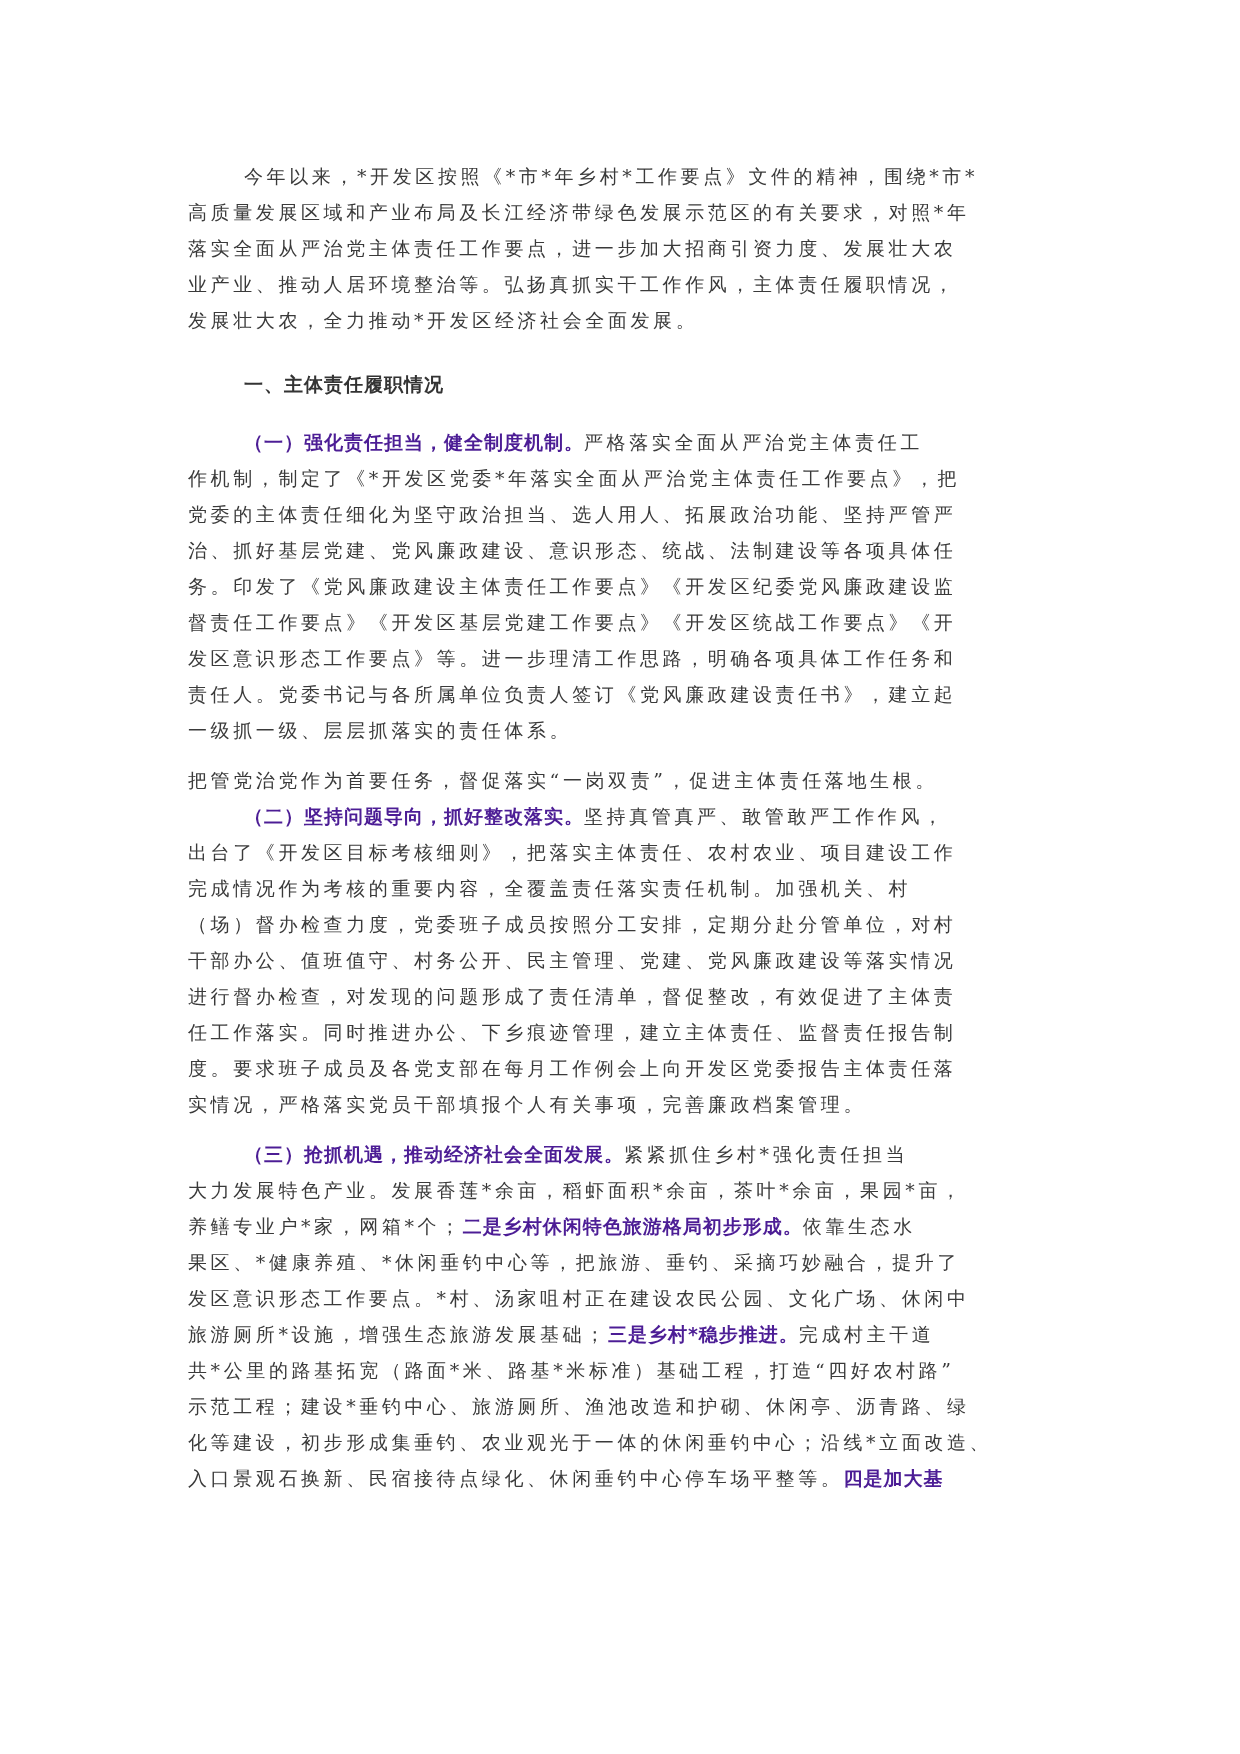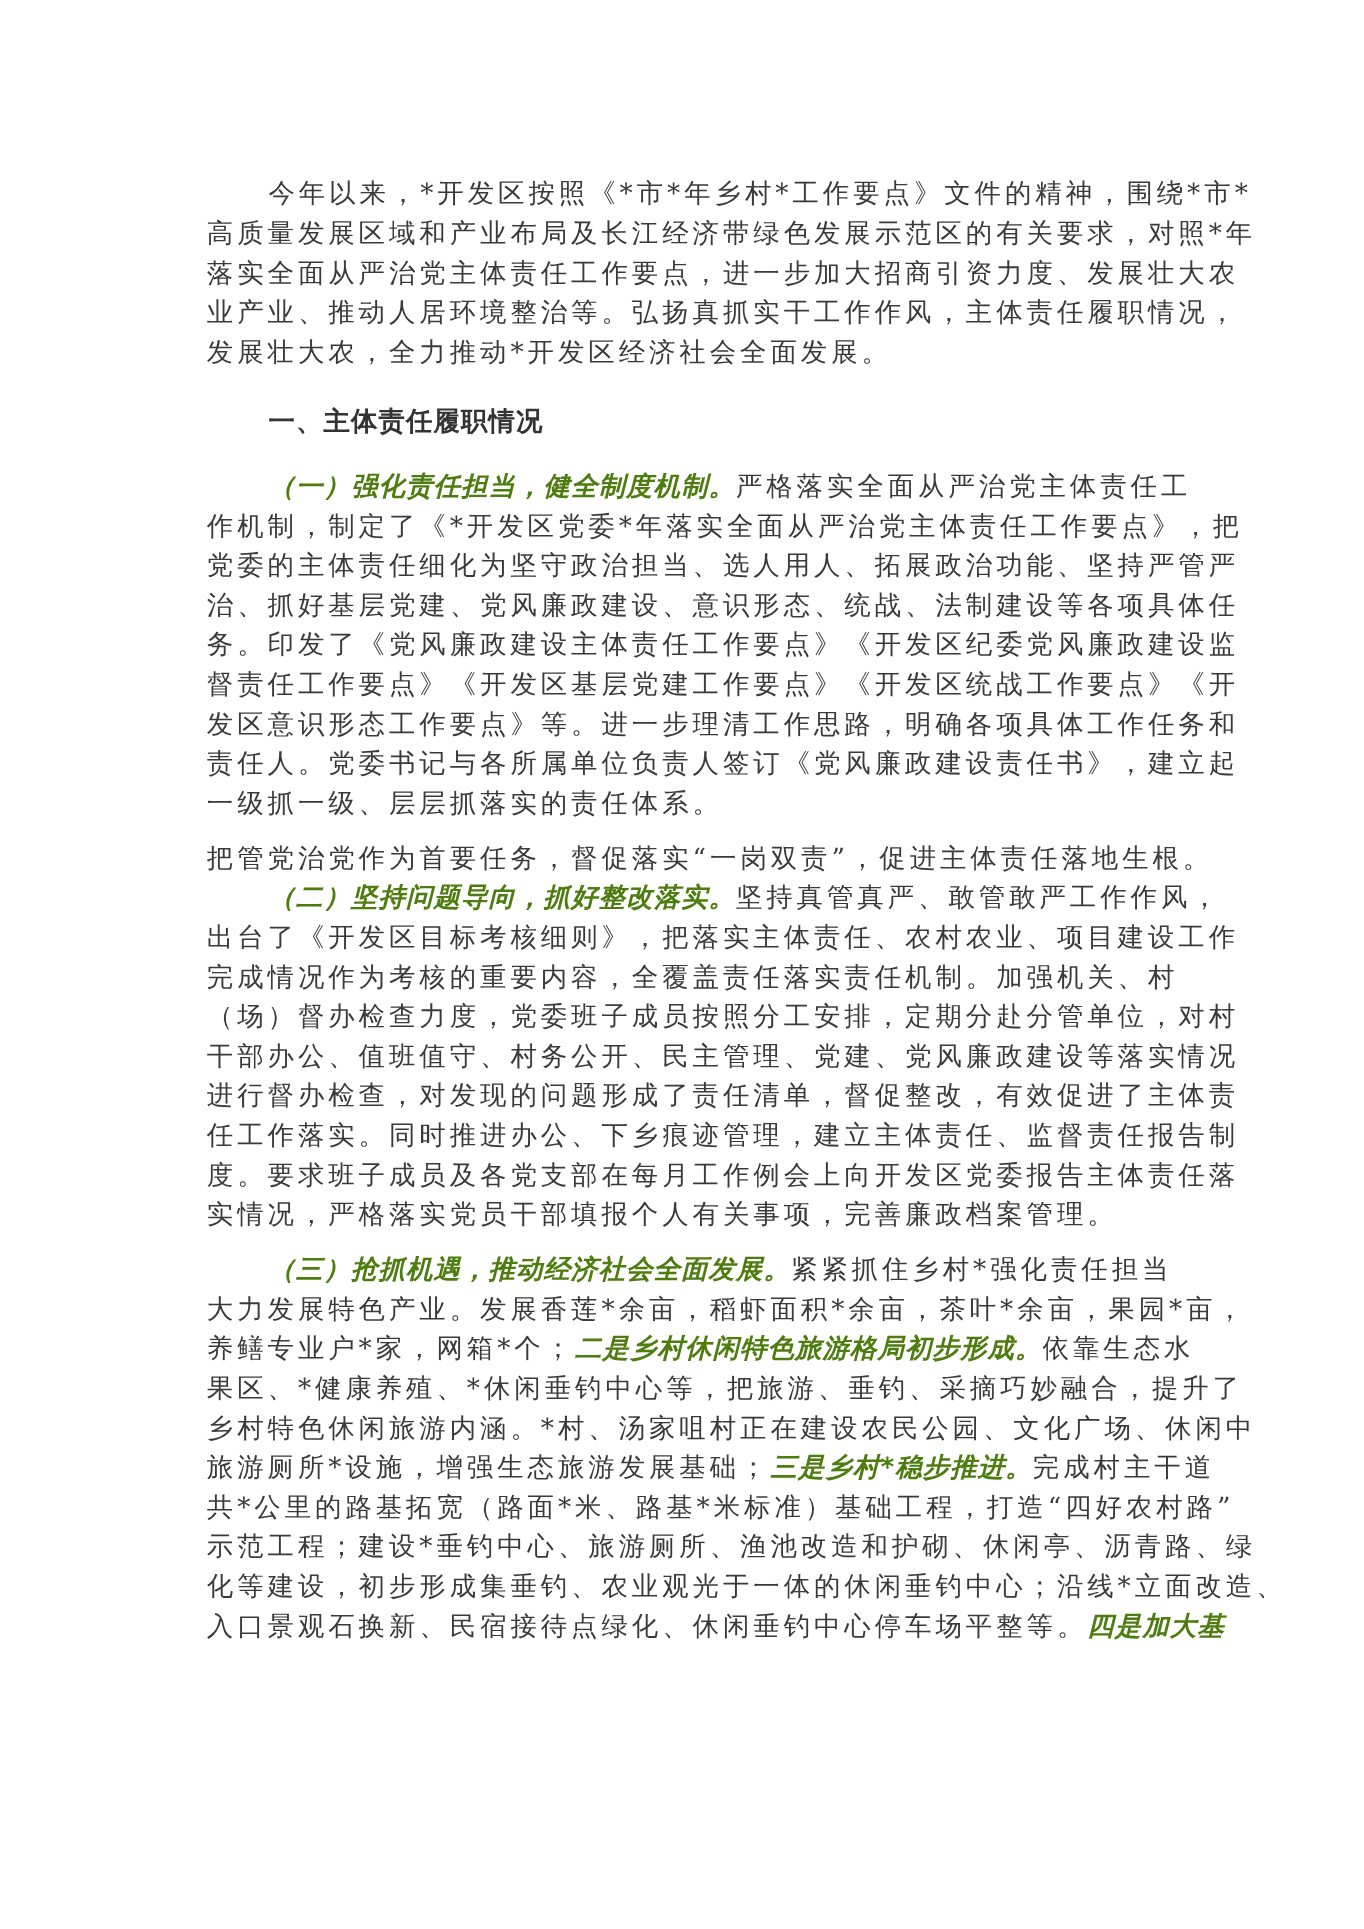--- a/index.html
+++ b/index.html
@@ -1,30 +1,30 @@
 <!DOCTYPE html>
 <html><head>
 <meta charset="utf-8">
 <style>
   html, body { margin: 0; padding: 0; background: #ffffff; }
   body { width: 1240px; height: 1754px; position: relative; overflow: hidden; }
   .page {
     position: absolute; left: 188px; top: 158px; width: 880px;
     font-family: "DejaVu Serif", "Liberation Serif", serif;
     color: #3a3a3a;
-    font-size: 24px;
+    font-size: 19px;
   }
   .line {
     height: 36px; line-height: 36px; white-space: nowrap;
     letter-spacing: 3.6px;
   }
   .indent { padding-left: 56px; }
   .gap { height: 30px; }
   .heading { font-family: Liberation Mono, monospace; font-weight: bold; letter-spacing: 1px; color: #333; }
-  b, .bold { font-family: "DejaVu Sans", "Liberation Sans", sans-serif; font-weight: bold; color: #4d7c0f; letter-spacing: 1px; font-style: italic; }
+  b, .bold { font-family: "DejaVu Sans", "Liberation Sans", sans-serif; font-weight: bold; color: #4c1d95; letter-spacing: 1px; }
 </style>
 </head>
 <body>
 
 <div class="page">
 
   <div>
     <div class="line indent">今年以来，*开发区按照《*市*年乡村*工作要点》文件的精神，围绕*市*</div>
     <div class="line">高质量发展区域和产业布局及长江经济带绿色发展示范区的有关要求，对照*年</div>
     <div class="line">落实全面从严治党主体责任工作要点，进一步加大招商引资力度、发展壮大农</div>
@@ -73,21 +73,21 @@
 
   <div>
     <div class="line indent">
       <span class="bold">（三）抢抓机遇，推动经济社会全面发展。</span><span>紧紧抓住乡村*强化责任担当</span>
     </div>
     <div class="line">大力发展特色产业。发展香莲*余亩，稻虾面积*余亩，茶叶*余亩，果园*亩，</div>
     <div class="line">
       <span>养鳝专业户*家，网箱*个；</span><span class="bold">二是乡村休闲特色旅游格局初步形成。</span><span>依靠生态水</span>
     </div>
     <div class="line">果区、*健康养殖、*休闲垂钓中心等，把旅游、垂钓、采摘巧妙融合，提升了</div>
-    <div class="line">乡村特色休闲旅游内涵。*村、汤家咀村正在建设农民公园、文化广场、休闲中</div>
+    <div class="line">发区意识形态工作要点。*村、汤家咀村正在建设农民公园、文化广场、休闲中</div>
     <div class="line">
       <span>旅游厕所*设施，增强生态旅游发展基础；</span><span class="bold">三是乡村*稳步推进。</span><span>完成村主干道</span>
     </div>
     <div class="line">共*公里的路基拓宽（路面*米、路基*米标准）基础工程，打造“四好农村路”</div>
     <div class="line">示范工程；建设*垂钓中心、旅游厕所、渔池改造和护砌、休闲亭、沥青路、绿</div>
     <div class="line">化等建设，初步形成集垂钓、农业观光于一体的休闲垂钓中心；沿线*立面改造、</div>
     <div class="line">
       <span>入口景观石换新、民宿接待点绿化、休闲垂钓中心停车场平整等。</span><span class="bold">四是加大基</span>
     </div>
   </div>

